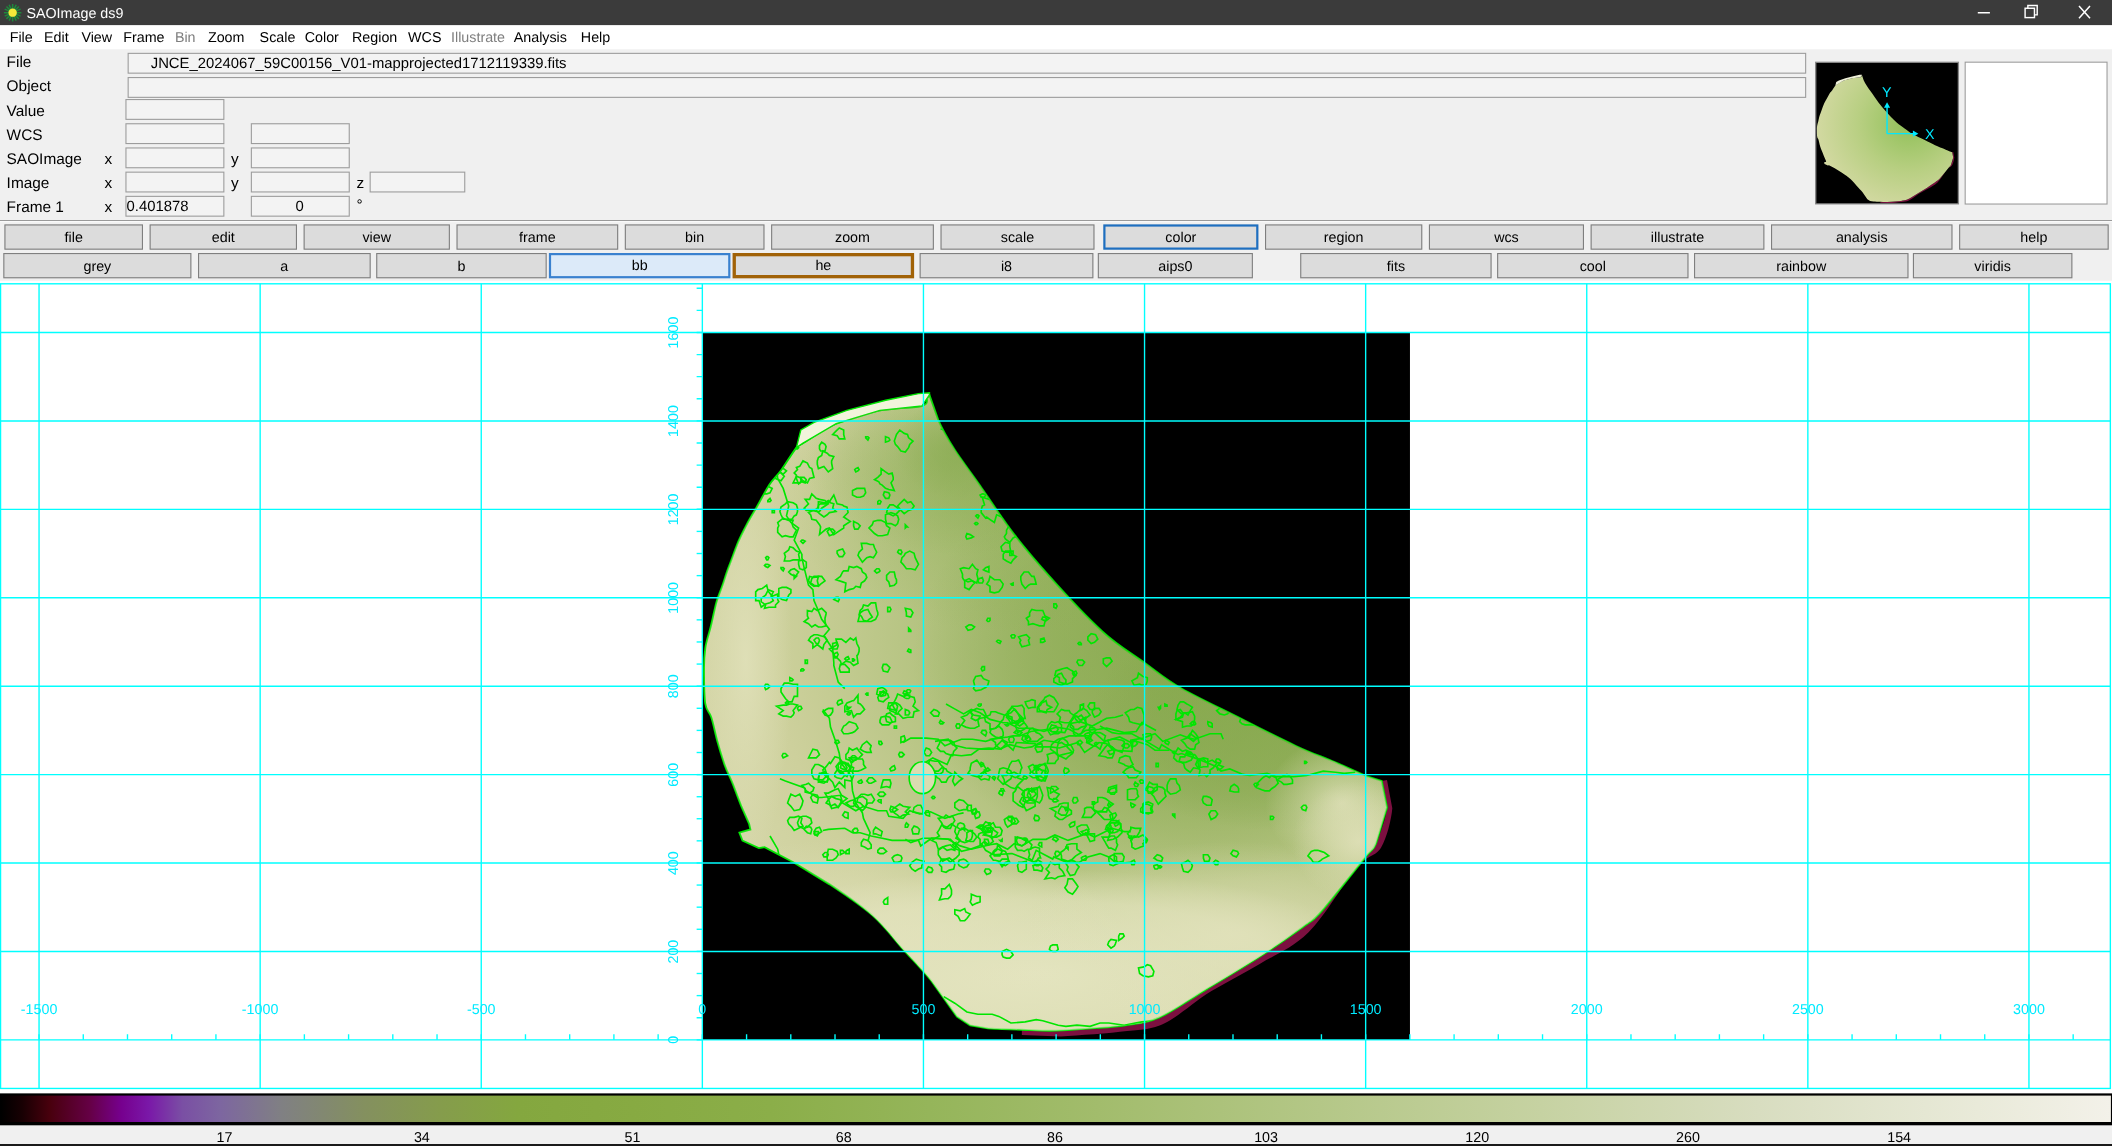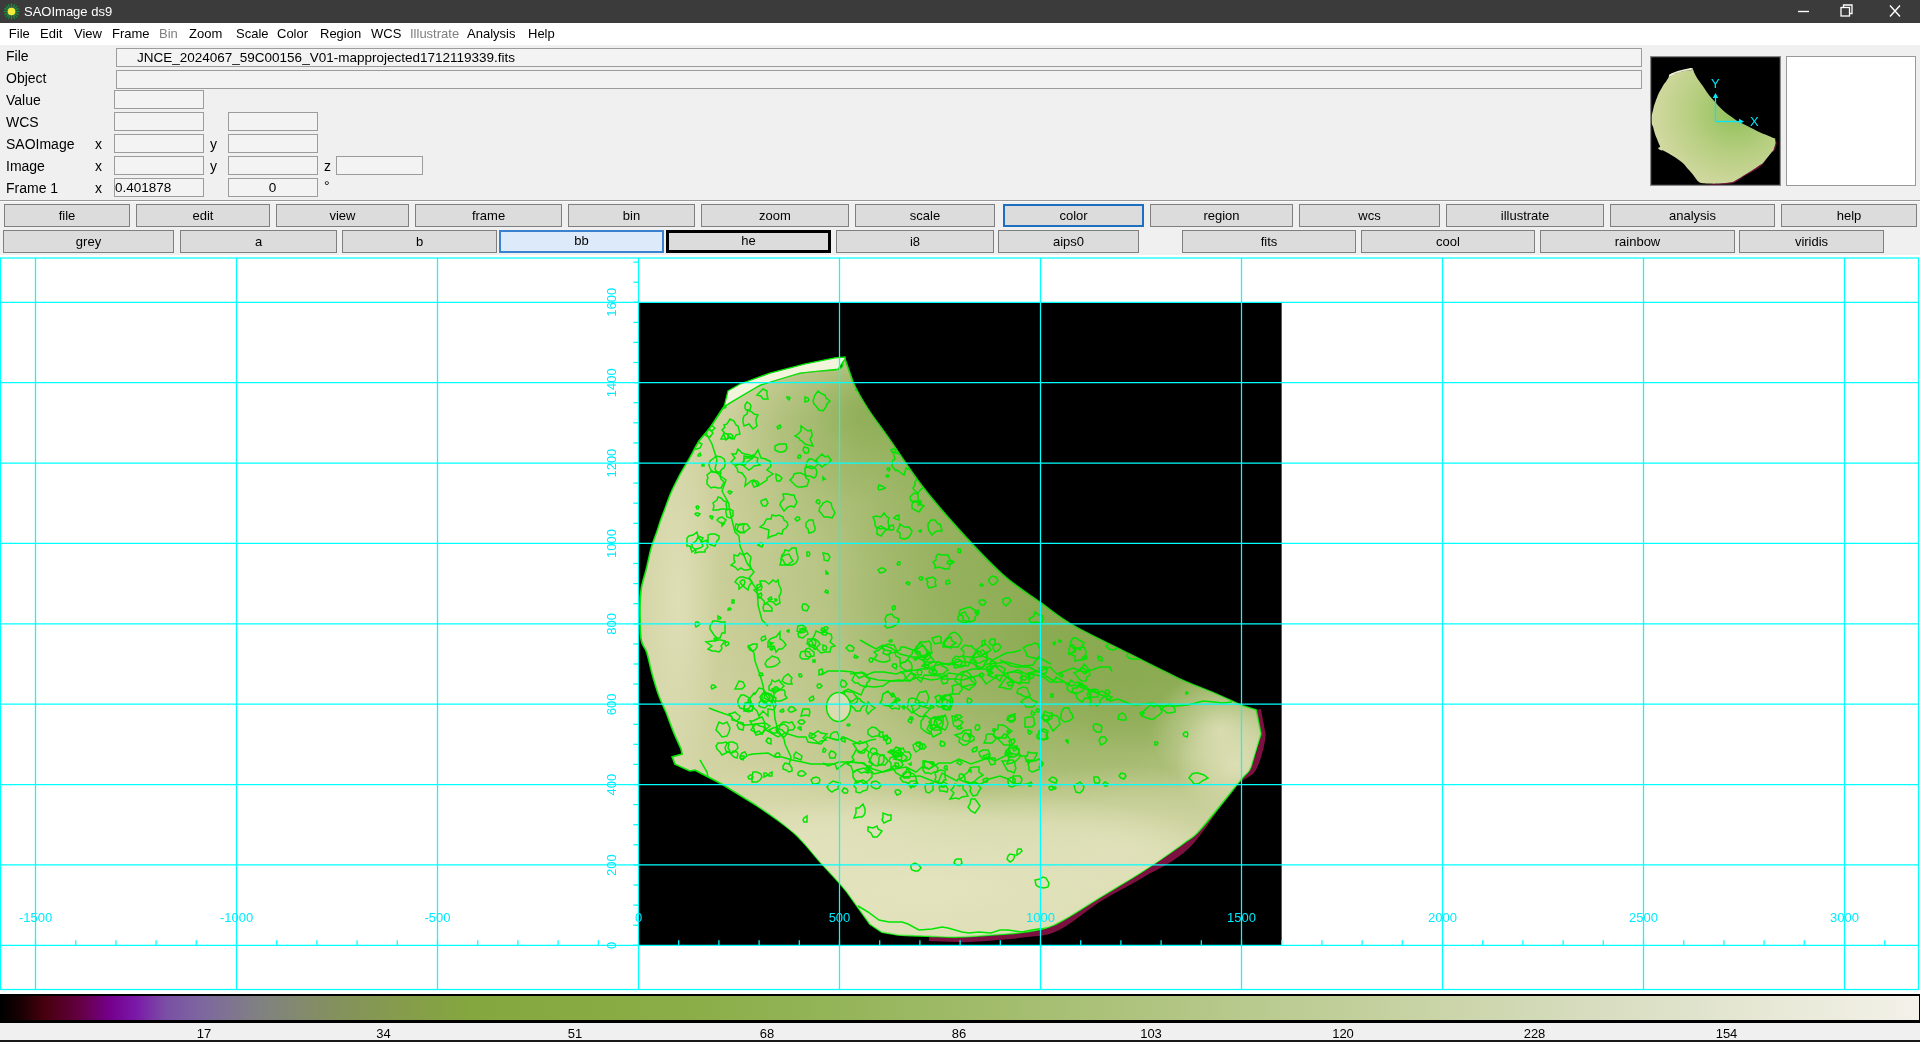--- a/index.html
+++ b/index.html
@@ -130,21 +130,21 @@
 <div class="btn" style="left:1003px;top:204px;width:141px;border:2px solid #1e6fc0;line-height:19px">color</div>
 <div class="btn" style="left:1150px;top:204px;width:143px">region</div>
 <div class="btn" style="left:1299px;top:204px;width:141px">wcs</div>
 <div class="btn" style="left:1446px;top:204px;width:158px">illustrate</div>
 <div class="btn" style="left:1610px;top:204px;width:165px">analysis</div>
 <div class="btn" style="left:1781px;top:204px;width:136px">help</div>
 <div class="btn btn2" style="left:3px;top:230px;width:171px">grey</div>
 <div class="btn btn2" style="left:180px;top:230px;width:157px">a</div>
 <div class="btn btn2" style="left:342px;top:230px;width:155px">b</div>
 <div class="btn btn2" style="left:499px;top:230px;width:165px;background:#dcEAf9;border:2px solid #3a81cf;line-height:18px">bb</div>
-<div class="btn btn2" style="left:666px;top:230px;width:165px;border:3px solid #000000;line-height:16px">he</div>
+<div class="btn btn2" style="left:666px;top:230px;width:165px;border:3px solid #a16207;line-height:16px">he</div>
 <div class="btn btn2" style="left:836px;top:230px;width:158px">i8</div>
 <div class="btn btn2" style="left:998px;top:230px;width:141px">aips0</div>
 <div class="btn btn2" style="left:1182px;top:230px;width:174px">fits</div>
 <div class="btn btn2" style="left:1361px;top:230px;width:174px">cool</div>
 <div class="btn btn2" style="left:1540px;top:230px;width:195px">rainbow</div>
 <div class="btn btn2" style="left:1739px;top:230px;width:145px">viridis</div>
 <svg class="abs" style="left:0;top:255px" width="1920" height="739" viewBox="0 255 1920 739">
 <rect x="0" y="255" width="1920" height="739" fill="#ffffff"></rect>
 <defs>
 <radialGradient id="g1" cx="0.70" cy="0.63" r="0.80">
@@ -798,14 +798,14 @@
 <div class="abs" id="cbarframe">
     <div id="cbar"></div>
   </div>
 <div class="cl" style="left:204px">17</div>
 <div class="cl" style="left:383.5px">34</div>
 <div class="cl" style="left:575px">51</div>
 <div class="cl" style="left:767px">68</div>
 <div class="cl" style="left:959px">86</div>
 <div class="cl" style="left:1151px">103</div>
 <div class="cl" style="left:1343px">120</div>
-<div class="cl" style="left:1534.5px">228</div>
+<div class="cl" style="left:1534.5px">260</div>
 <div class="cl" style="left:1726.5px">154</div>
 <div class="abs" id="bottomline"></div>
 </body></html>

